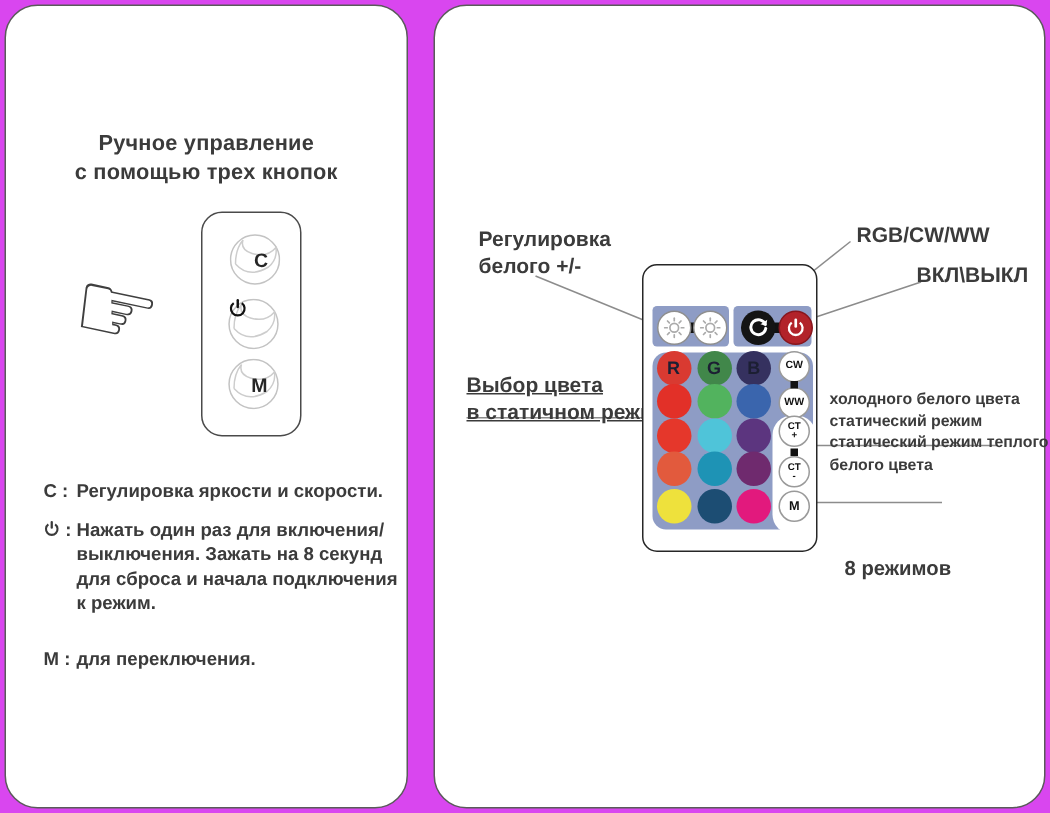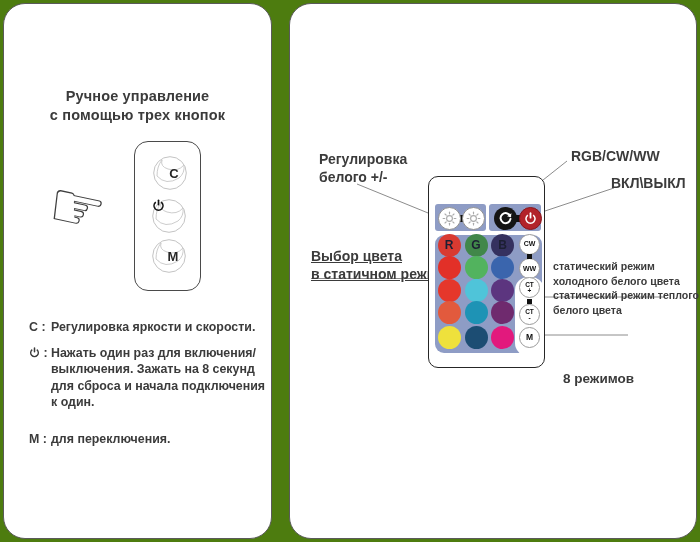--- a/index.html
+++ b/index.html
@@ -1,16 +1,16 @@
 <!DOCTYPE html>
 <html><head>
 <meta charset="utf-8">
 <style>
   html,body{margin:0;padding:0;background:#fff;}
-  .stage{position:relative;width:700px;height:542px;background:#4d7c0f;overflow:hidden;
+  .stage{position:relative;width:700px;height:542px;background:#d946ef;overflow:hidden;
          font-family:"Liberation Sans",sans-serif;color:#3b3b3b;}
   .panel{position:absolute;top:3px;height:534px;border:1.2px solid #5a5a5a;border-radius:22px;background:#fff;}
   .panel.left{left:3px;width:267px;}
   .panel.right{left:289px;width:406px;}
   .abs{position:absolute;}
   .b{font-weight:700;letter-spacing:.15px;}
   
   .lp-title{top:83px;left:0;right:0;text-align:center;font-size:14.5px;line-height:18.5px;}
   .lremote{left:130px;top:137px;width:65px;height:148px;border:1.6px solid #4a4a4a;border-radius:14px;background:#fff;}
   .lbtn{width:34px;height:34px;border-radius:50%;}
@@ -93,21 +93,21 @@
 
     <div class="abs inst" style="left:25px;top:341px;">
       <span class="key"><span><svg width="11" height="11" viewBox="0 0 16 16" style="vertical-align:-1px;">
         <path d="M8 1.5 V7" stroke="#3b3b3b" stroke-width="2.2" stroke-linecap="round" fill="none"></path>
         <path d="M4.7 3.8 A5.6 5.6 0 1 0 11.3 3.8" fill="none" stroke="#3b3b3b" stroke-width="2"></path>
       </svg></span> <span>:</span></span>
       <div class="txt">
         <div>Нажать один раз  для включения/</div>
         <div>выключения. Зажать на 8 секунд</div>
         <div>для сброса и начала подключения</div>
-        <div>к один.</div>
+        <div>к режим.</div>
       </div>
     </div>
 
     <div class="abs inst" style="left:25px;top:427px;">
       <span class="key"><span>M</span> <span>:</span></span>
       <div class="txt">
         <div>для переключения.</div>
       </div>
     </div>
   </section>
@@ -131,22 +131,22 @@
       <div>Регулировка</div>
       <div>белого +/-</div>
     </div>
     <div class="abs lab" style="left:281px;top:144px;">RGB/CW/WW</div>
     <div class="abs lab" style="left:321px;top:171px;">ВКЛ\ВЫКЛ</div>
     <div class="abs lab" style="left:21px;top:244px;text-decoration:underline;">
       <div>Выбор цвета</div>
       <div>в статичном режиме</div>
     </div>
     <div class="abs small-lab" style="left:263px;top:255px;">
+      <div>холодного белого цвета</div>
       <div>статический режим</div>
-      <div>холодного белого цвета</div>
       <div>статический режим теплого</div>
       <div>белого цвета</div>
     </div>
     <div class="abs lab" style="left:273px;top:334px;font-size:13.5px;margin-top:32px;">8 режимов</div>
 
     <div class="abs rremote">
       <div class="abs lav toppanel" style="left: 6px; width: 51px; background: rgb(142, 156, 197);"></div>
       <div class="abs lav toppanel" style="left: 60px; width: 52px; background: rgb(142, 156, 197);"></div>
       <div class="abs bar" style="left:19px;width:26px;"></div>
       <div class="abs bar" style="left:75px;width:26px;"></div>

